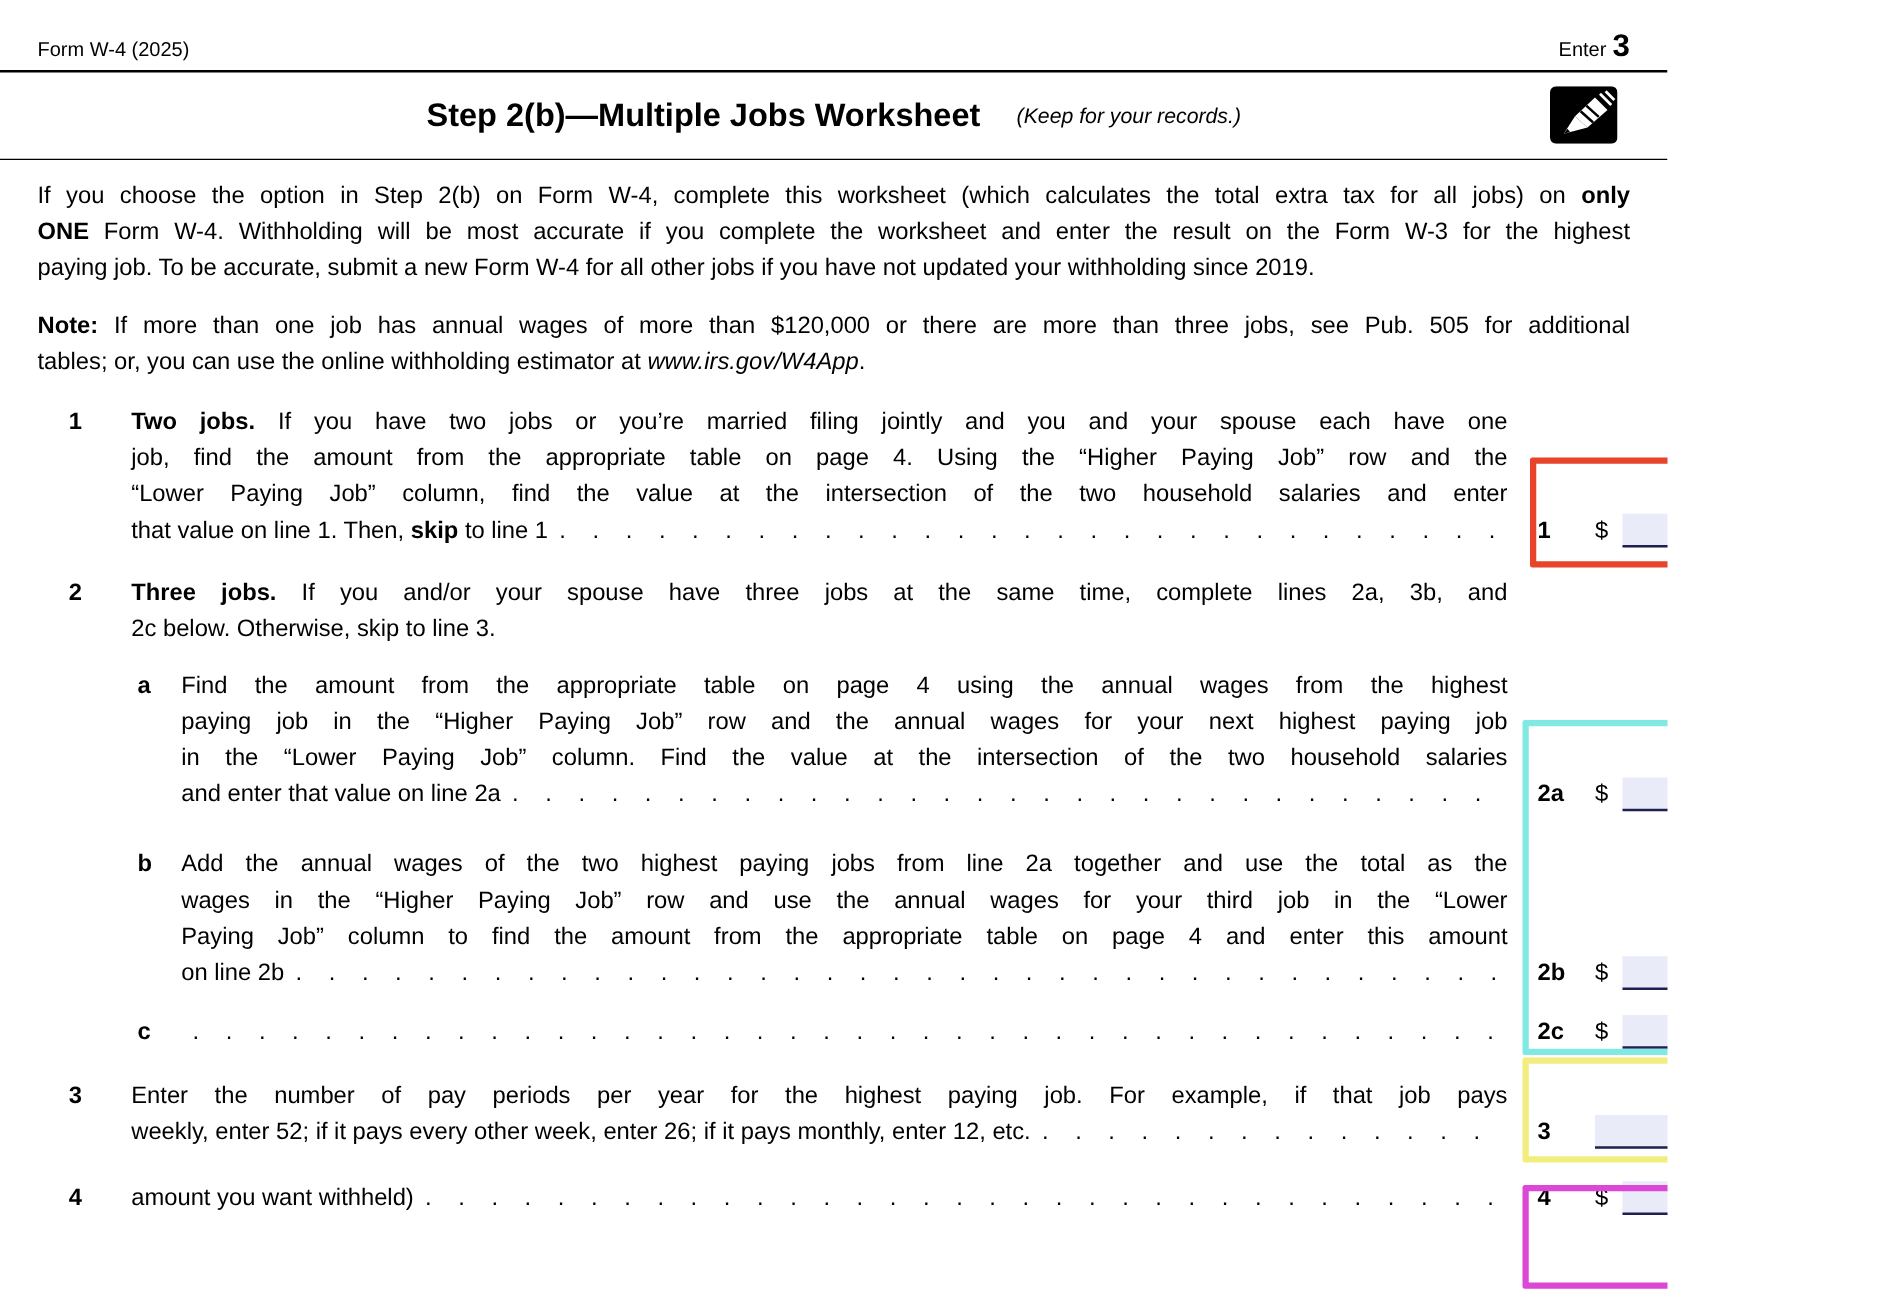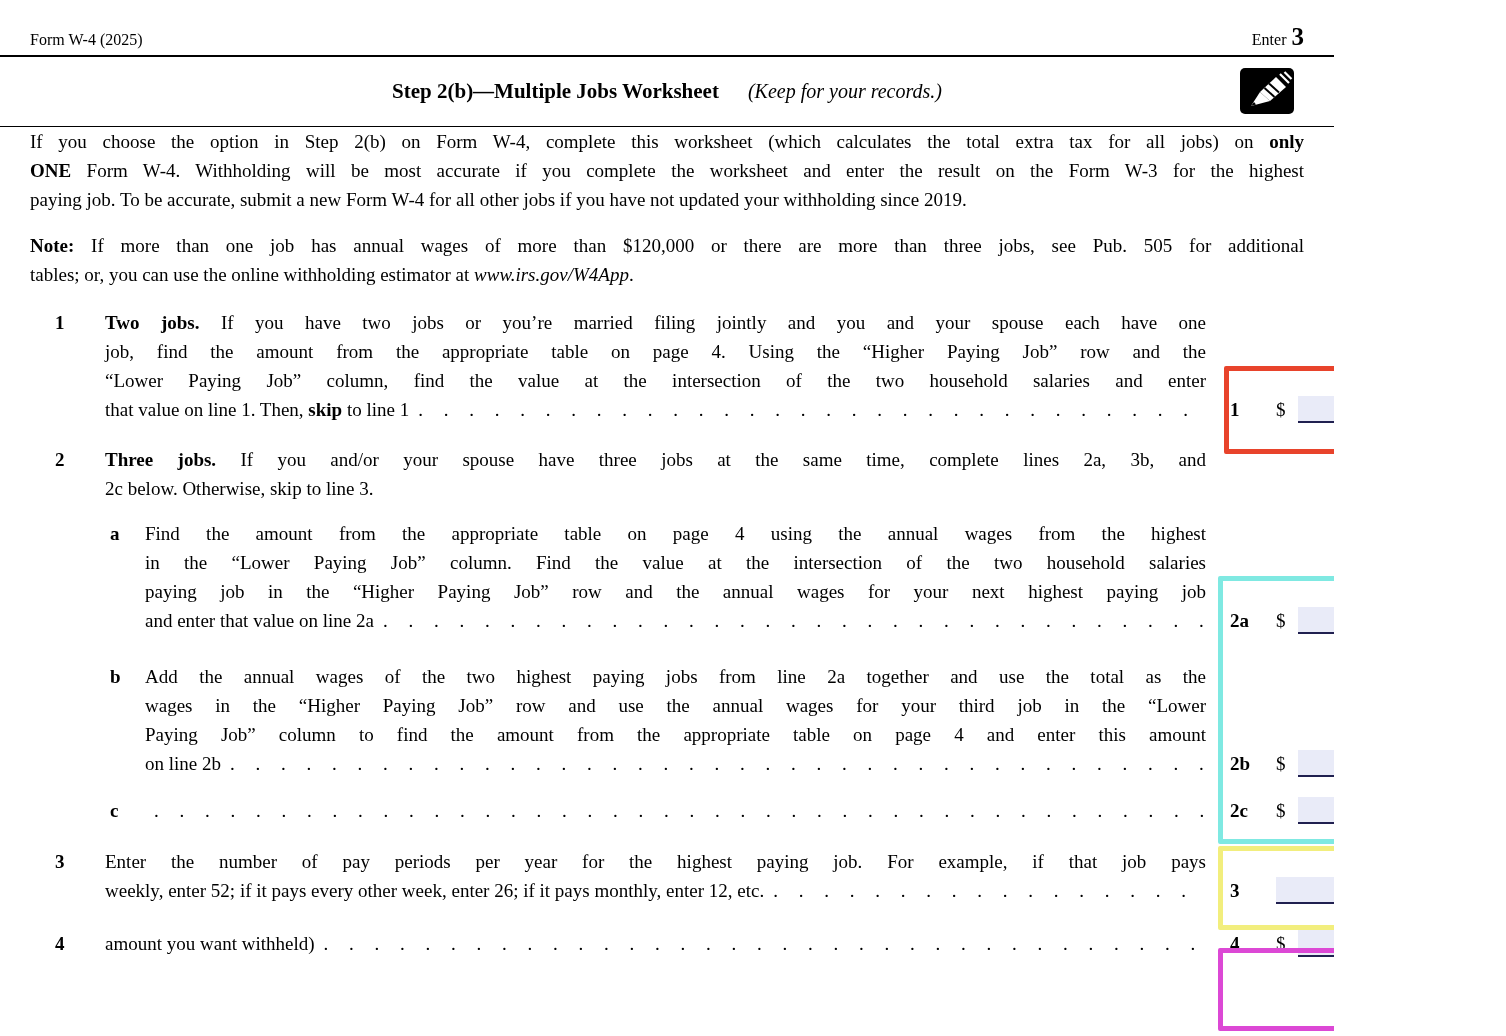--- a/index.html
+++ b/index.html
@@ -4,21 +4,21 @@
 <style>
   * { box-sizing: border-box; margin: 0; padding: 0; }
   html, body { background: #ffffff; }
   .page {
     position: relative;
     width: 1334px;
     height: 1036px;
     background: #ffffff;
     overflow: hidden;
     color: #000;
-    font-family: Liberation Serif, serif;
+    font-family: Liberation Sans, sans-serif;
     font-size: 19px;
     line-height: 29px;
   }
   
   .header {
     display: flex;
     justify-content: space-between;
     align-items: baseline;
     padding: 26px 30px 4px 30px;
     border-bottom: 2px solid #000;
@@ -29,26 +29,26 @@
   .page-num { font-size: 25px; font-weight: bold; margin-left: 5px; }
   
   .titlebar {
     position: relative;
     height: 70px;
     border-bottom: 1.5px solid #000;
     display: flex;
     align-items: center;
     justify-content: center;
   }
-  .title { font-size: 21px; font-weight: bold; }
-  .subtitle { font-size: 20px; font-style: italic; margin-left: 29px; }
+  .title { font-size: 26px; font-weight: bold; }
+  .subtitle { font-size: 17px; font-style: italic; margin-left: 29px; }
   .pencil { position: absolute; right: 40px; top: 11px; width: 54px; height: 46px; }
   
   .content { padding: 0 30px; }
-  .para.intro { }
+  .para.intro { margin-top: 14px; }
   .para.note { margin-top: 17px; }
   .jl { text-align: justify; text-align-last: justify; }
   .pl { text-align: left; }
   .ll { display: flex; align-items: baseline; }
   .lt { white-space: nowrap; }
   .dots {
     flex: 1;
     overflow: hidden;
     white-space: nowrap;
     word-spacing: 16px;
@@ -166,22 +166,22 @@
       <div class="textcol">
         <div class="jl"><b>Three jobs.</b><span> If you and/or your spouse have three jobs at the same time, complete lines 2a, 3b, and</span></div>
         <div class="pl">2c below. Otherwise, skip to line 3.</div>
       </div>
     </div>
 
     <div class="row m-2a">
       <div class="lettercol">a</div>
       <div class="textcol sub">
         <div class="jl">Find the amount from the appropriate table on page 4 using the annual wages from the highest</div>
+        <div class="jl">paying job in the “Higher Paying Job” row and the annual wages for your next highest paying job</div>
         <div class="jl">in the “Lower Paying Job” column. Find the value at the intersection of the two household salaries</div>
-        <div class="jl">paying job in the “Higher Paying Job” row and the annual wages for your next highest paying job</div>
         <div class="ll">
           <span class="lt">and enter that value on line 2a</span>
           <span class="dots">. . . . . . . . . . . . . . . . . . . . . . . . . . . . . . . . . . . . . . . . . . . . . . . . . . . . . .</span>
         </div>
       </div>
       <div class="entrycol">
         <span class="eno">2a</span>
         <span class="usd">$</span>
         <input type="text" class="field" value="" style="">
       </div>

